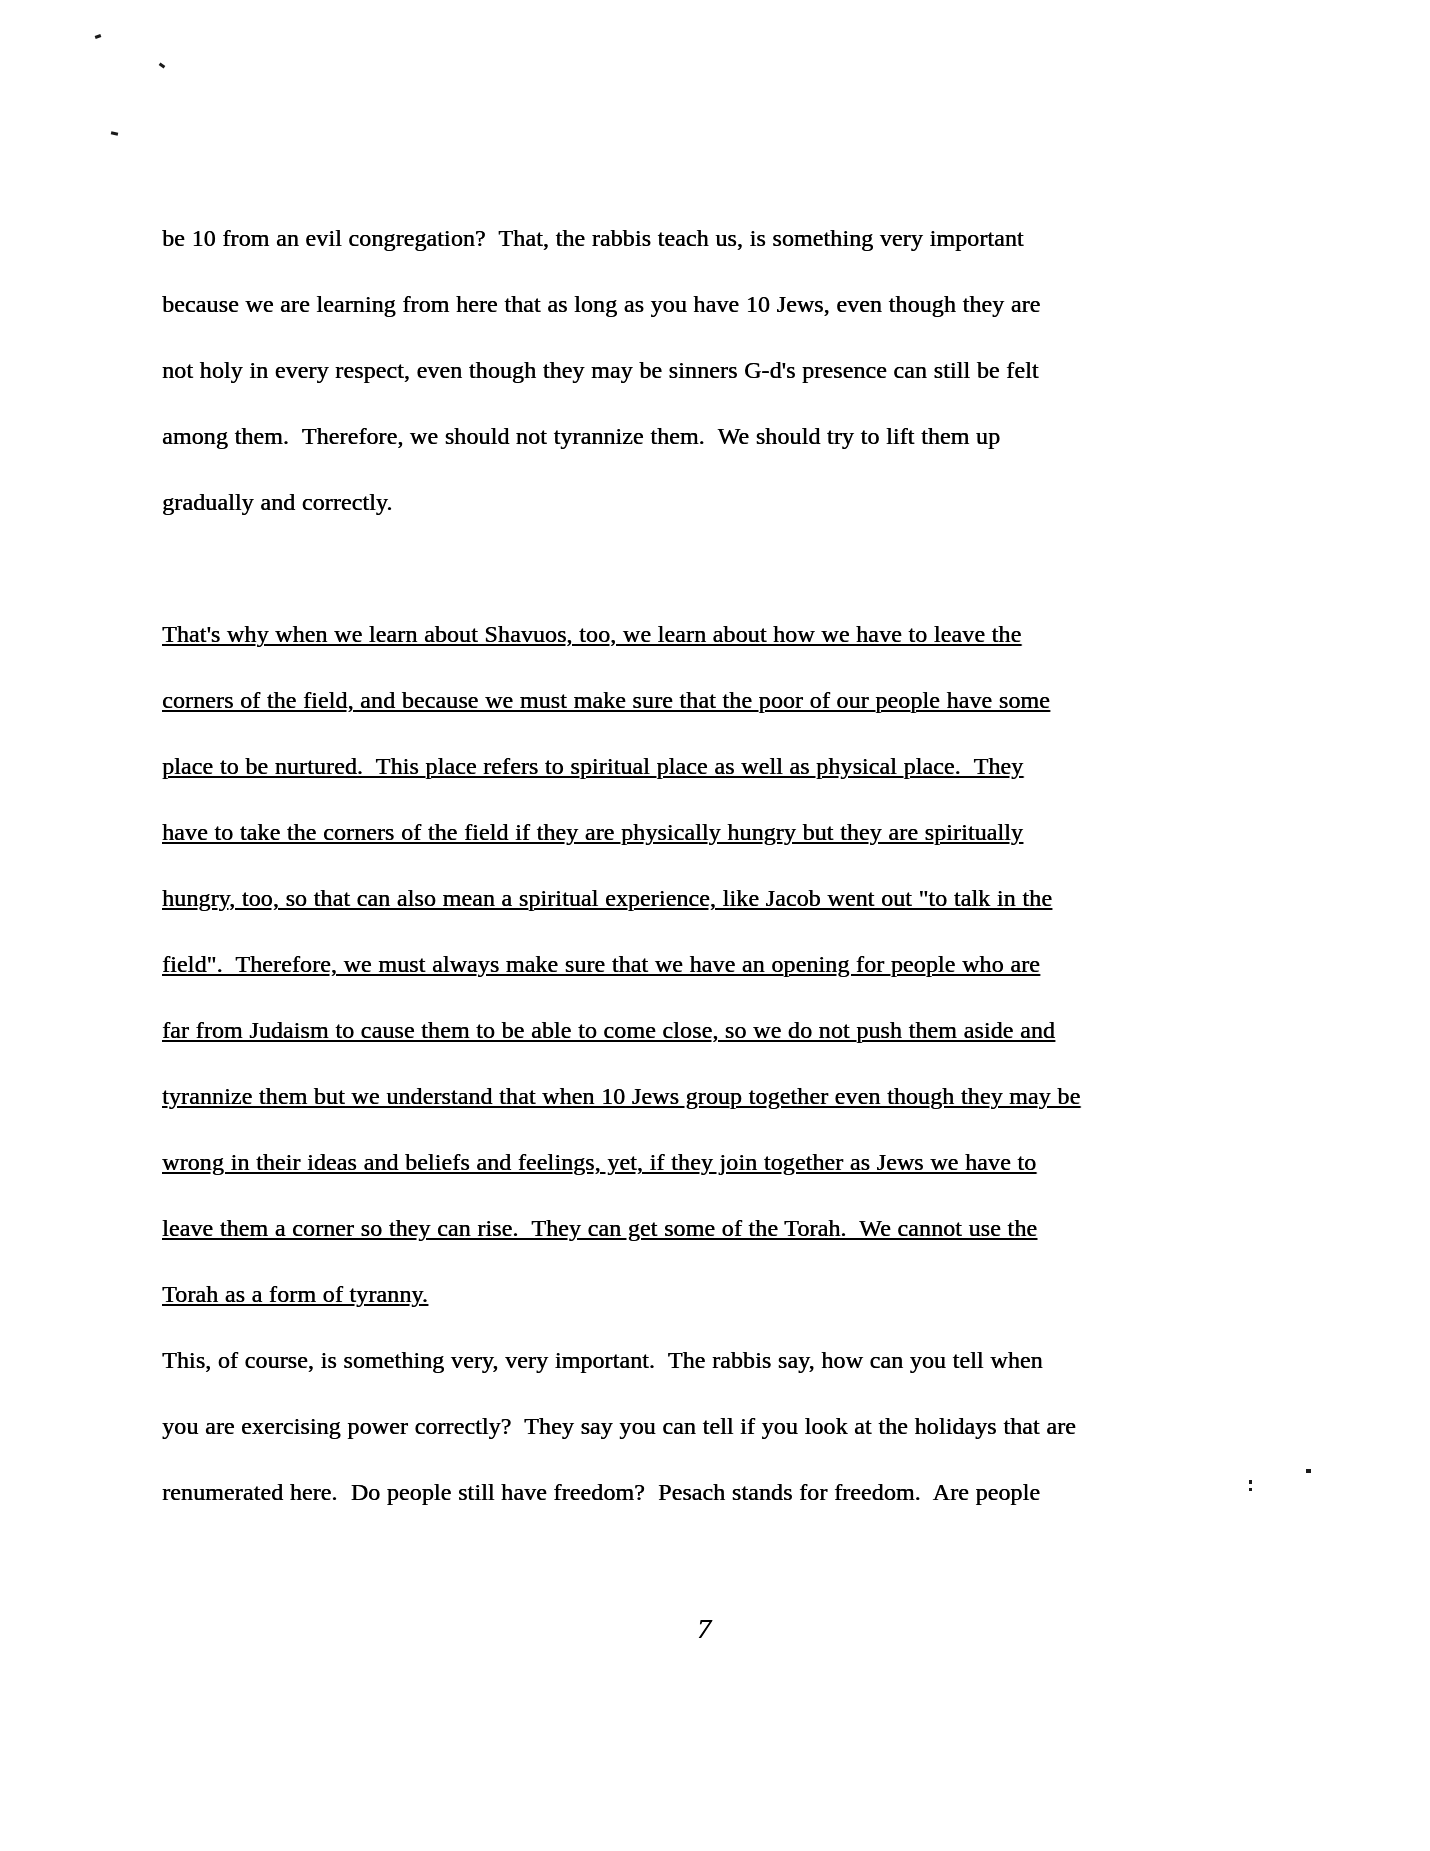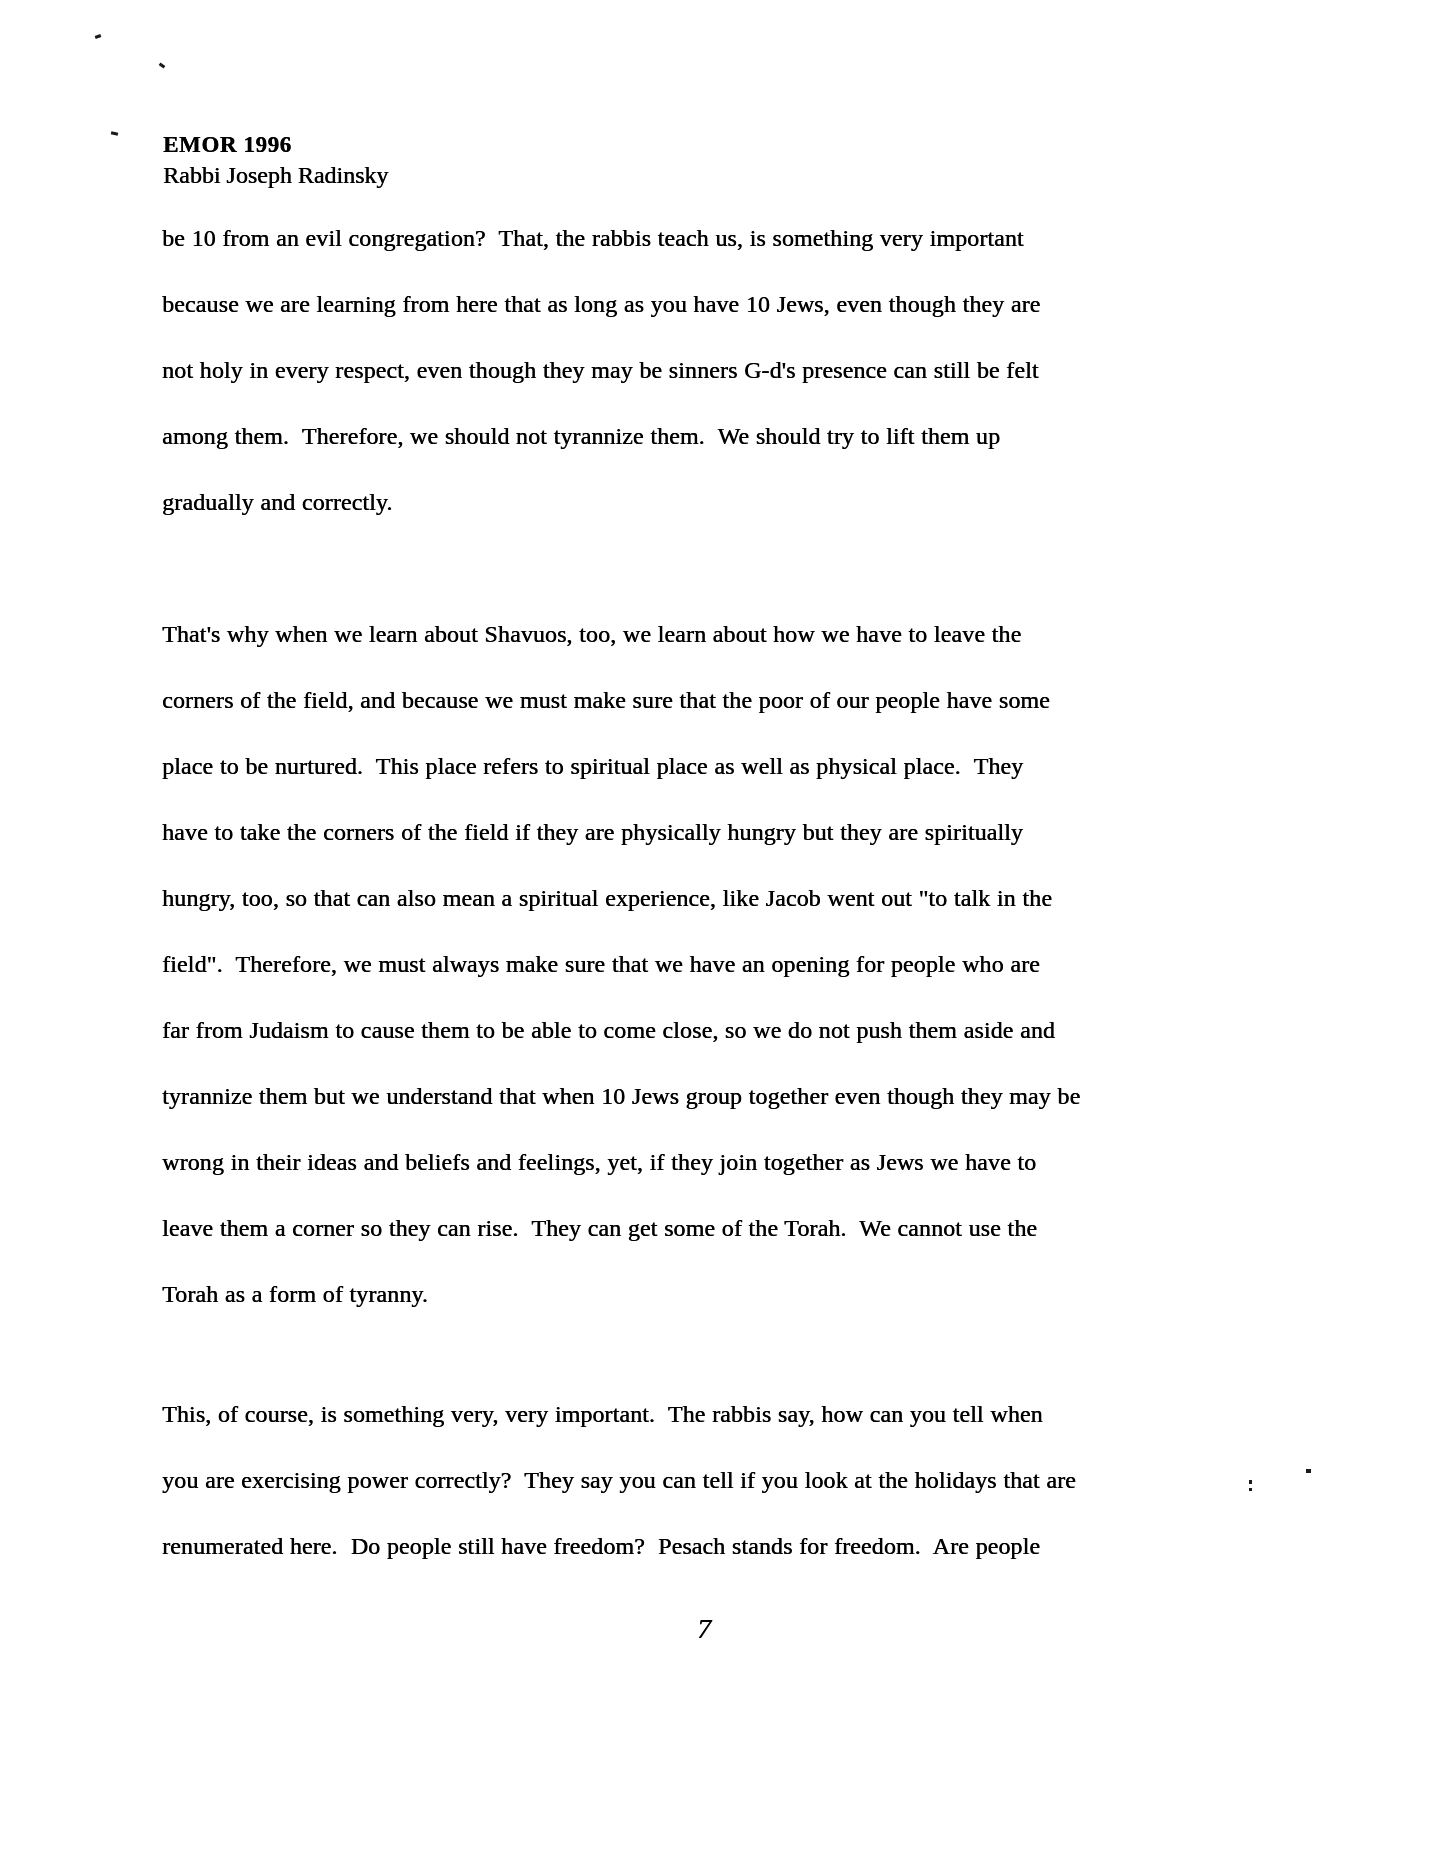--- a/index.html
+++ b/index.html
@@ -37,22 +37,22 @@
     left: 162px;
     width: 1210px;
     font-size: 24px;
     line-height: 66px;
     white-space: pre-wrap;
     text-shadow: 0.5px 0 0 #000;
     letter-spacing: 0.1px;
     word-spacing: 0.5px;
   }
   .para-1 { top: 205px; }
-  .para-2 { top: 601px; }
-  .para-3 { top: 1381px; }
+  .para-2 { top: 601px; text-decoration: underline; }
+  .para-3 { top: 1327px; }
   .page-number {
     position: absolute;
     left: 697px;
     top: 1613px;
     font-size: 28px;
     font-style: italic;
     text-shadow: 0.5px 0 0 #000;
   }
   .speck {
     position: absolute;
@@ -63,24 +63,20 @@
   .speck-3 { left: 111px; top: 132px;  width: 7px; height: 3px; transform: rotate(12deg); }
   .speck-4 { left: 1306px; top: 1469px; width: 5px; height: 4px; }
   .speck-5 { left: 1249px; top: 1480px; width: 3px; height: 4px; }
   .speck-6 { left: 1249px; top: 1488px; width: 3px; height: 3px; }
 </style>
 </head>
 <body>
 
 <div class="page">
 
-  <div class="doc-header">
-    <div class="doc-title">EMOR 1996</div>
-    <div class="doc-author">Rabbi Joseph Radinsky</div>
-  </div>
 
   <div class="para para-1">be 10 from an evil congregation?  That, the rabbis teach us, is something very important
 because we are learning from here that as long as you have 10 Jews, even though they are
 not holy in every respect, even though they may be sinners G-d's presence can still be felt
 among them.  Therefore, we should not tyrannize them.  We should try to lift them up
 gradually and correctly.</div>
 
   <div class="para para-2">That's why when we learn about Shavuos, too, we learn about how we have to leave the
 corners of the field, and because we must make sure that the poor of our people have some
 place to be nurtured.  This place refers to spiritual place as well as physical place.  They

